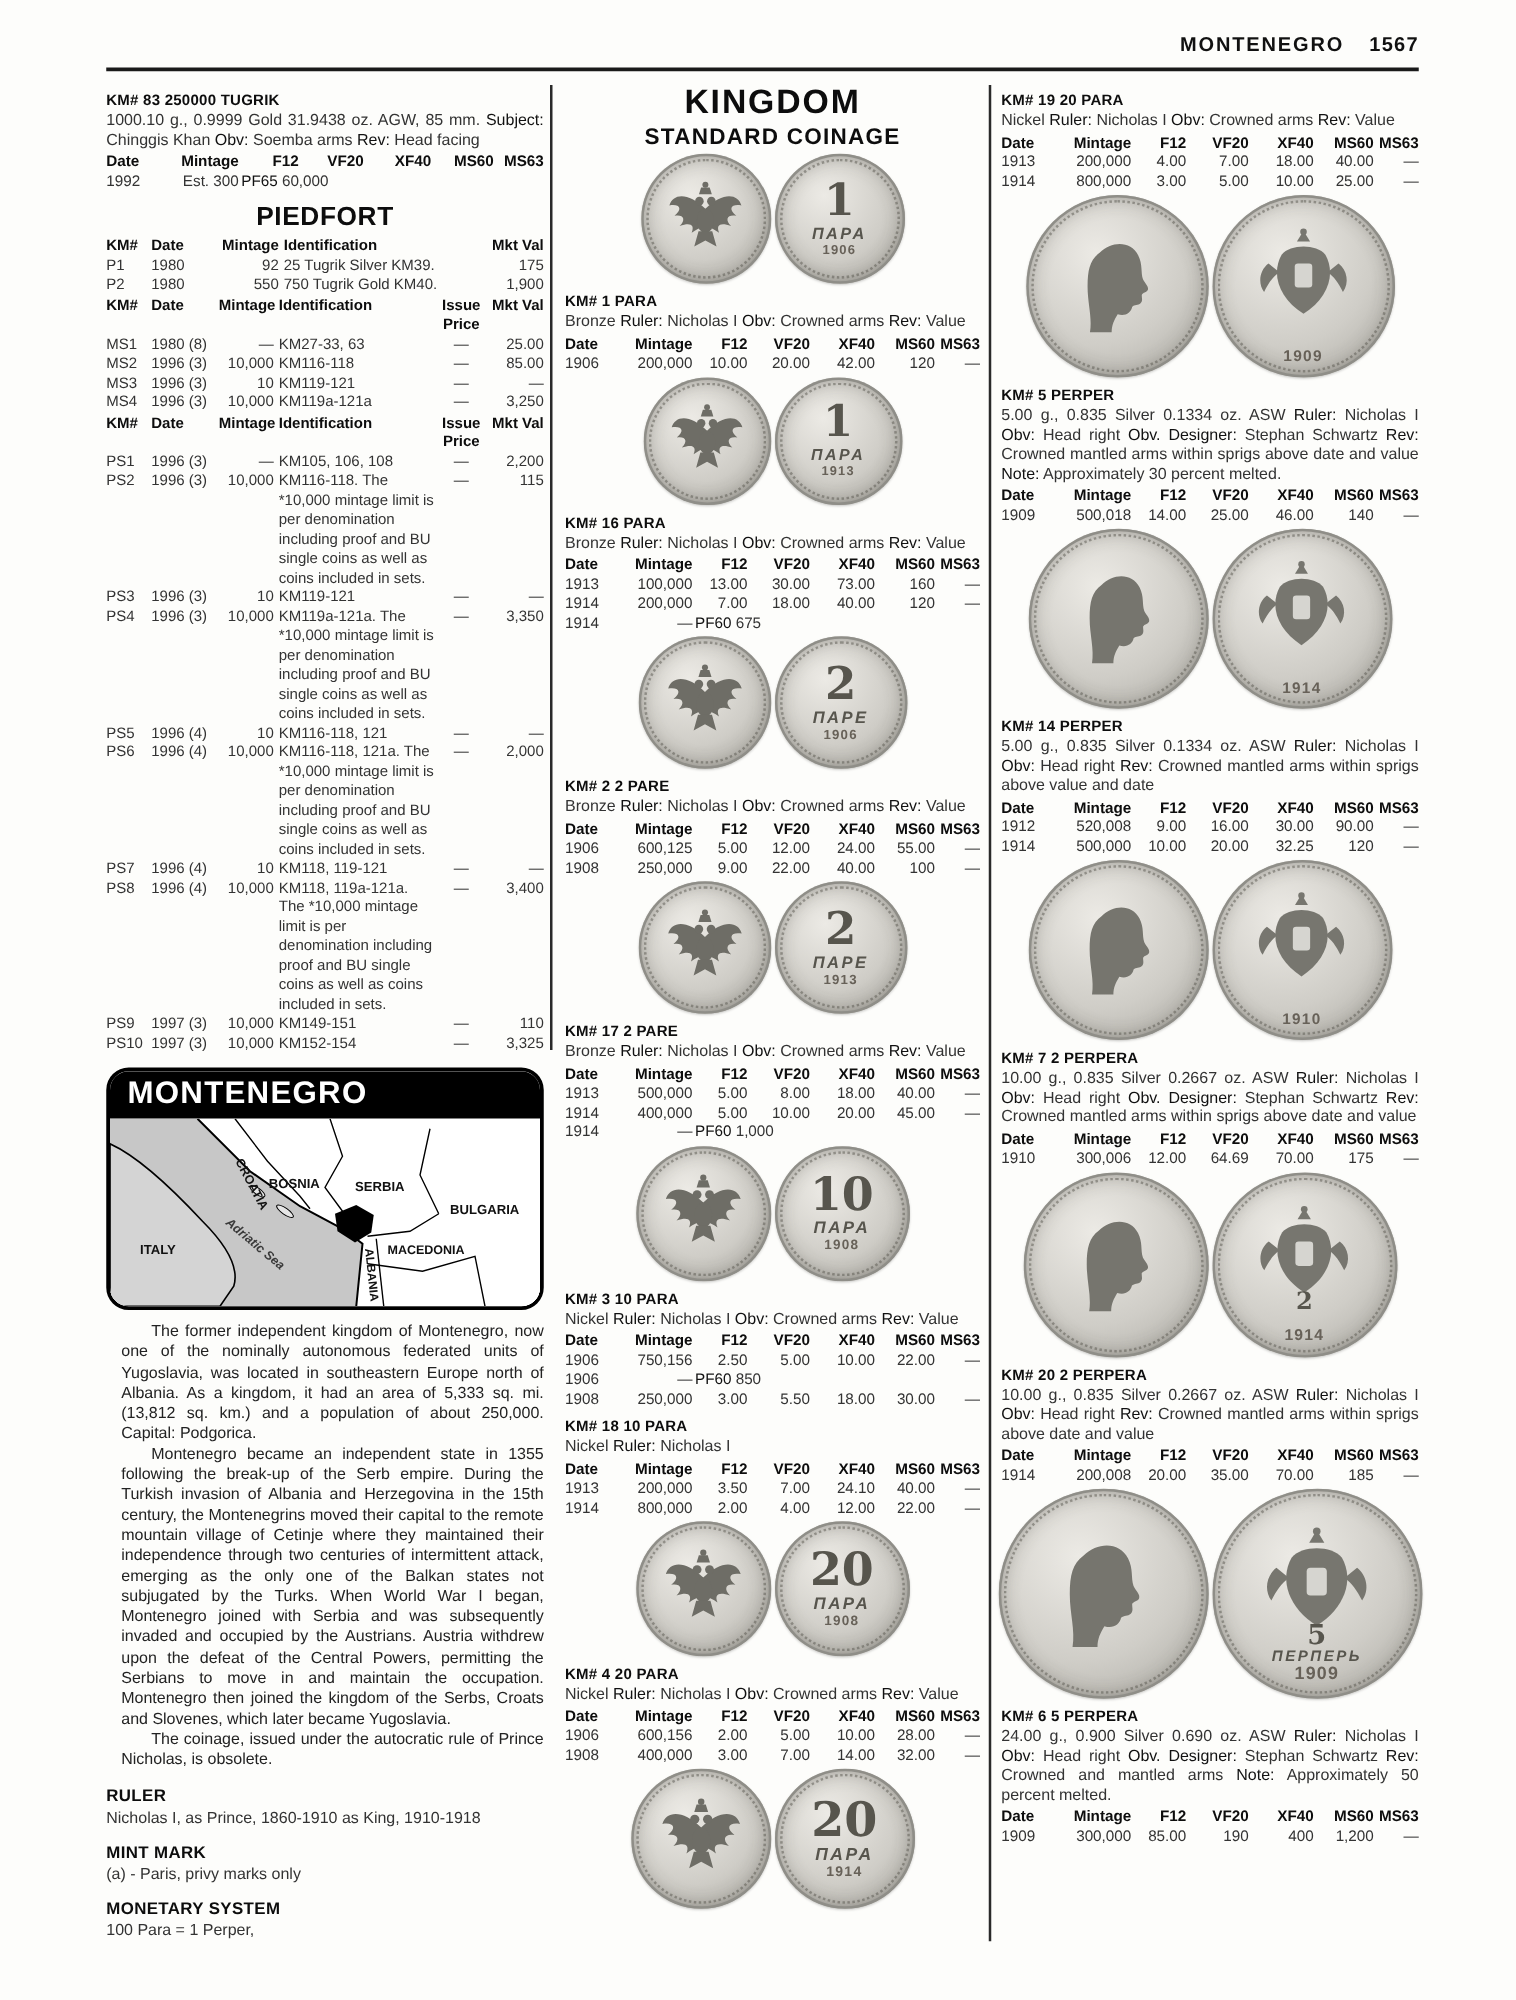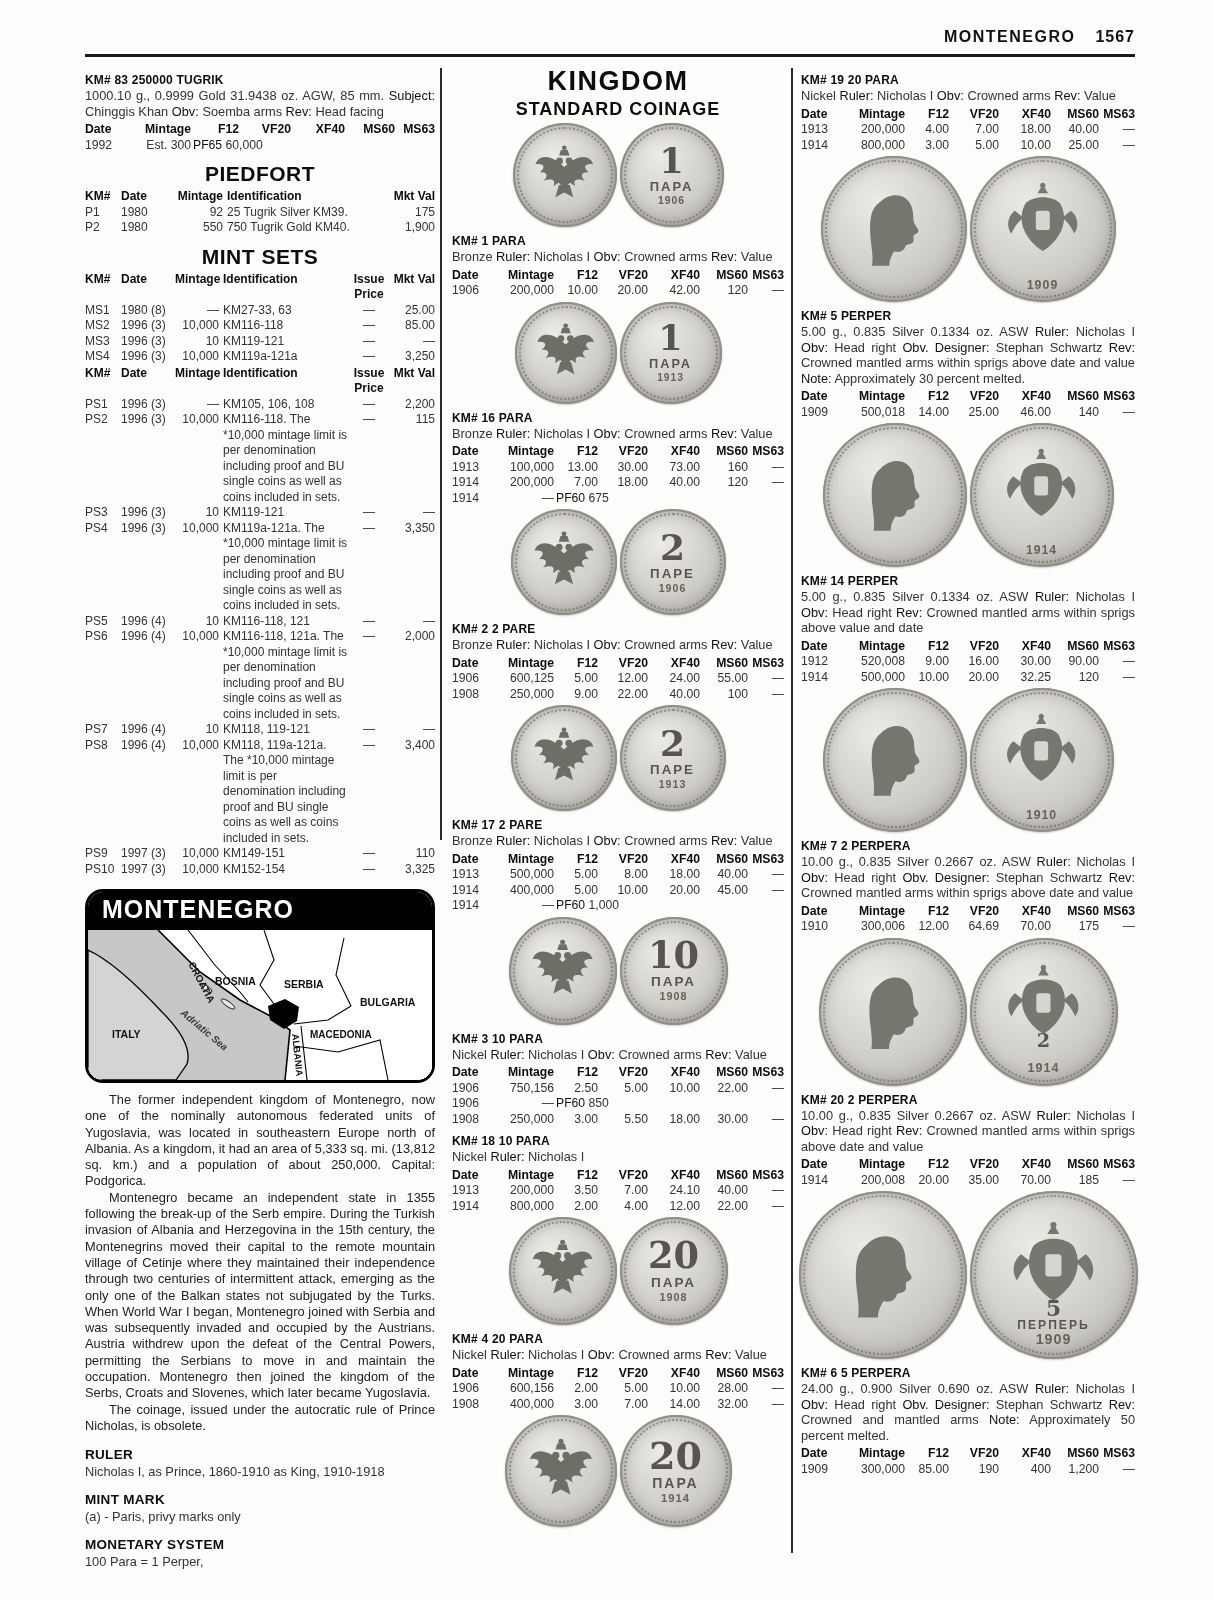--- a/index.html
+++ b/index.html
@@ -35,39 +35,39 @@
   .stable{display:grid;font-size:12px;line-height:15.5px;color:#333;column-gap:4px;margin-top:1px;}
   .stable.piedfort{grid-template-columns:32px 52px 46px 1fr 52px;}
   .stable.sets{grid-template-columns:32px 50px 44px 1fr 32px 46px;}
   .stable .hdr{font-weight:bold;color:#0d0d0d;white-space:pre-line;}
 
   .country-box{margin-top:12px;border:3px solid #000;border-radius:18px;overflow:hidden;background:#fff;}
   .country-title{background:#000;color:#fff;font-size:25px;font-weight:bold;
     padding:3px 14px 6px;letter-spacing:1px;}
   .mapsvg{display:block;width:100%;height:150px;background:#fff;}
 
-  .intro{margin-top:9px;font-size:12.8px;line-height:16.3px;text-align:justify;color:#222;}
+  .intro{margin-top:9px;font-size:12.8px;line-height:16.3px;text-align:justify;color:#222;margin-left:12px;}
   .intro p{margin:0;text-indent:24px;}
   .info-heading{font-size:13.5px;font-weight:bold;margin-top:13px;color:#0d0d0d;letter-spacing:0.3px;}
   .info-text{font-size:12.8px;color:#333;margin-top:2px;}
 
   .kingdom-title{font-size:27px;font-weight:bold;text-align:center;letter-spacing:1.5px;color:#0d0d0d;line-height:30px;}
   .coinage-title{font-size:18px;font-weight:bold;text-align:center;margin-top:3px;color:#0d0d0d;letter-spacing:1px;}
 
   .coinpair{display:flex;justify-content:center;align-items:center;gap:3px;margin:3px 0;}
   .coin{position:relative;border-radius:50%;flex:0 0 auto;display:flex;flex-direction:column;
     align-items:center;justify-content:center;overflow:hidden;
     background:radial-gradient(circle at 38% 32%, #eceae5, #cfcdc7 55%, #a9a7a0);
     box-shadow:inset 0 0 0 2px #8f8e88, inset 0 0 16px rgba(60,58,50,.45), 0 1px 2px rgba(0,0,0,.2);}
   .coin:after{content:"";position:absolute;inset:4px;border:2px dotted rgba(90,88,80,.5);
     border-radius:50%;pointer-events:none;}
   .coin svg{width:66%;height:66%;}
   .rev.armsrev svg{width:60%;height:60%;margin-top:-6%;}
   .rev .numeral{font-family:"DejaVu Serif",serif;font-weight:bold;color:#57554d;line-height:0.95;}
-  .rev .clabel{font-weight:bold;color:#57554d;letter-spacing:2px;margin-top:1px;}
+  .rev .clabel{font-weight:bold;color:#57554d;letter-spacing:2px;margin-top:1px;font-style:italic;}
   .rev .cyear{color:#676158;margin-top:1px;letter-spacing:1px;font-weight:bold;}
   .rev .abs{position:absolute;left:0;right:0;text-align:center;margin:0;}
   .listing{margin-bottom:2px;}
 </style>
 </head>
 <body>
 
 <div class="page-header">
   <span>MONTENEGRO</span><span class="pgnum">1567</span>
 </div>
@@ -107,21 +107,20 @@
         <div class="r">92</div>
         <div class="l">25 Tugrik Silver KM39.</div>
         <div class="r">175</div>
         <div class="l">P2</div>
         <div class="l">1980</div>
         <div class="r">550</div>
         <div class="l">750 Tugrik Gold KM40.</div>
         <div class="r">1,900</div>
       </div>
     </div>
-  <div class="sec-heading">MINT SETS</div>
   <div id="mintsets-table">
       <div class="stable sets">
         <div class="hdr l">KM#</div>
         <div class="hdr l">Date</div>
         <div class="hdr r">Mintage</div>
         <div class="hdr l">Identification</div>
         <div class="hdr ctr">Issue
 Price</div>
         <div class="hdr r">Mkt Val</div>
         <div class="l">MS1</div>

